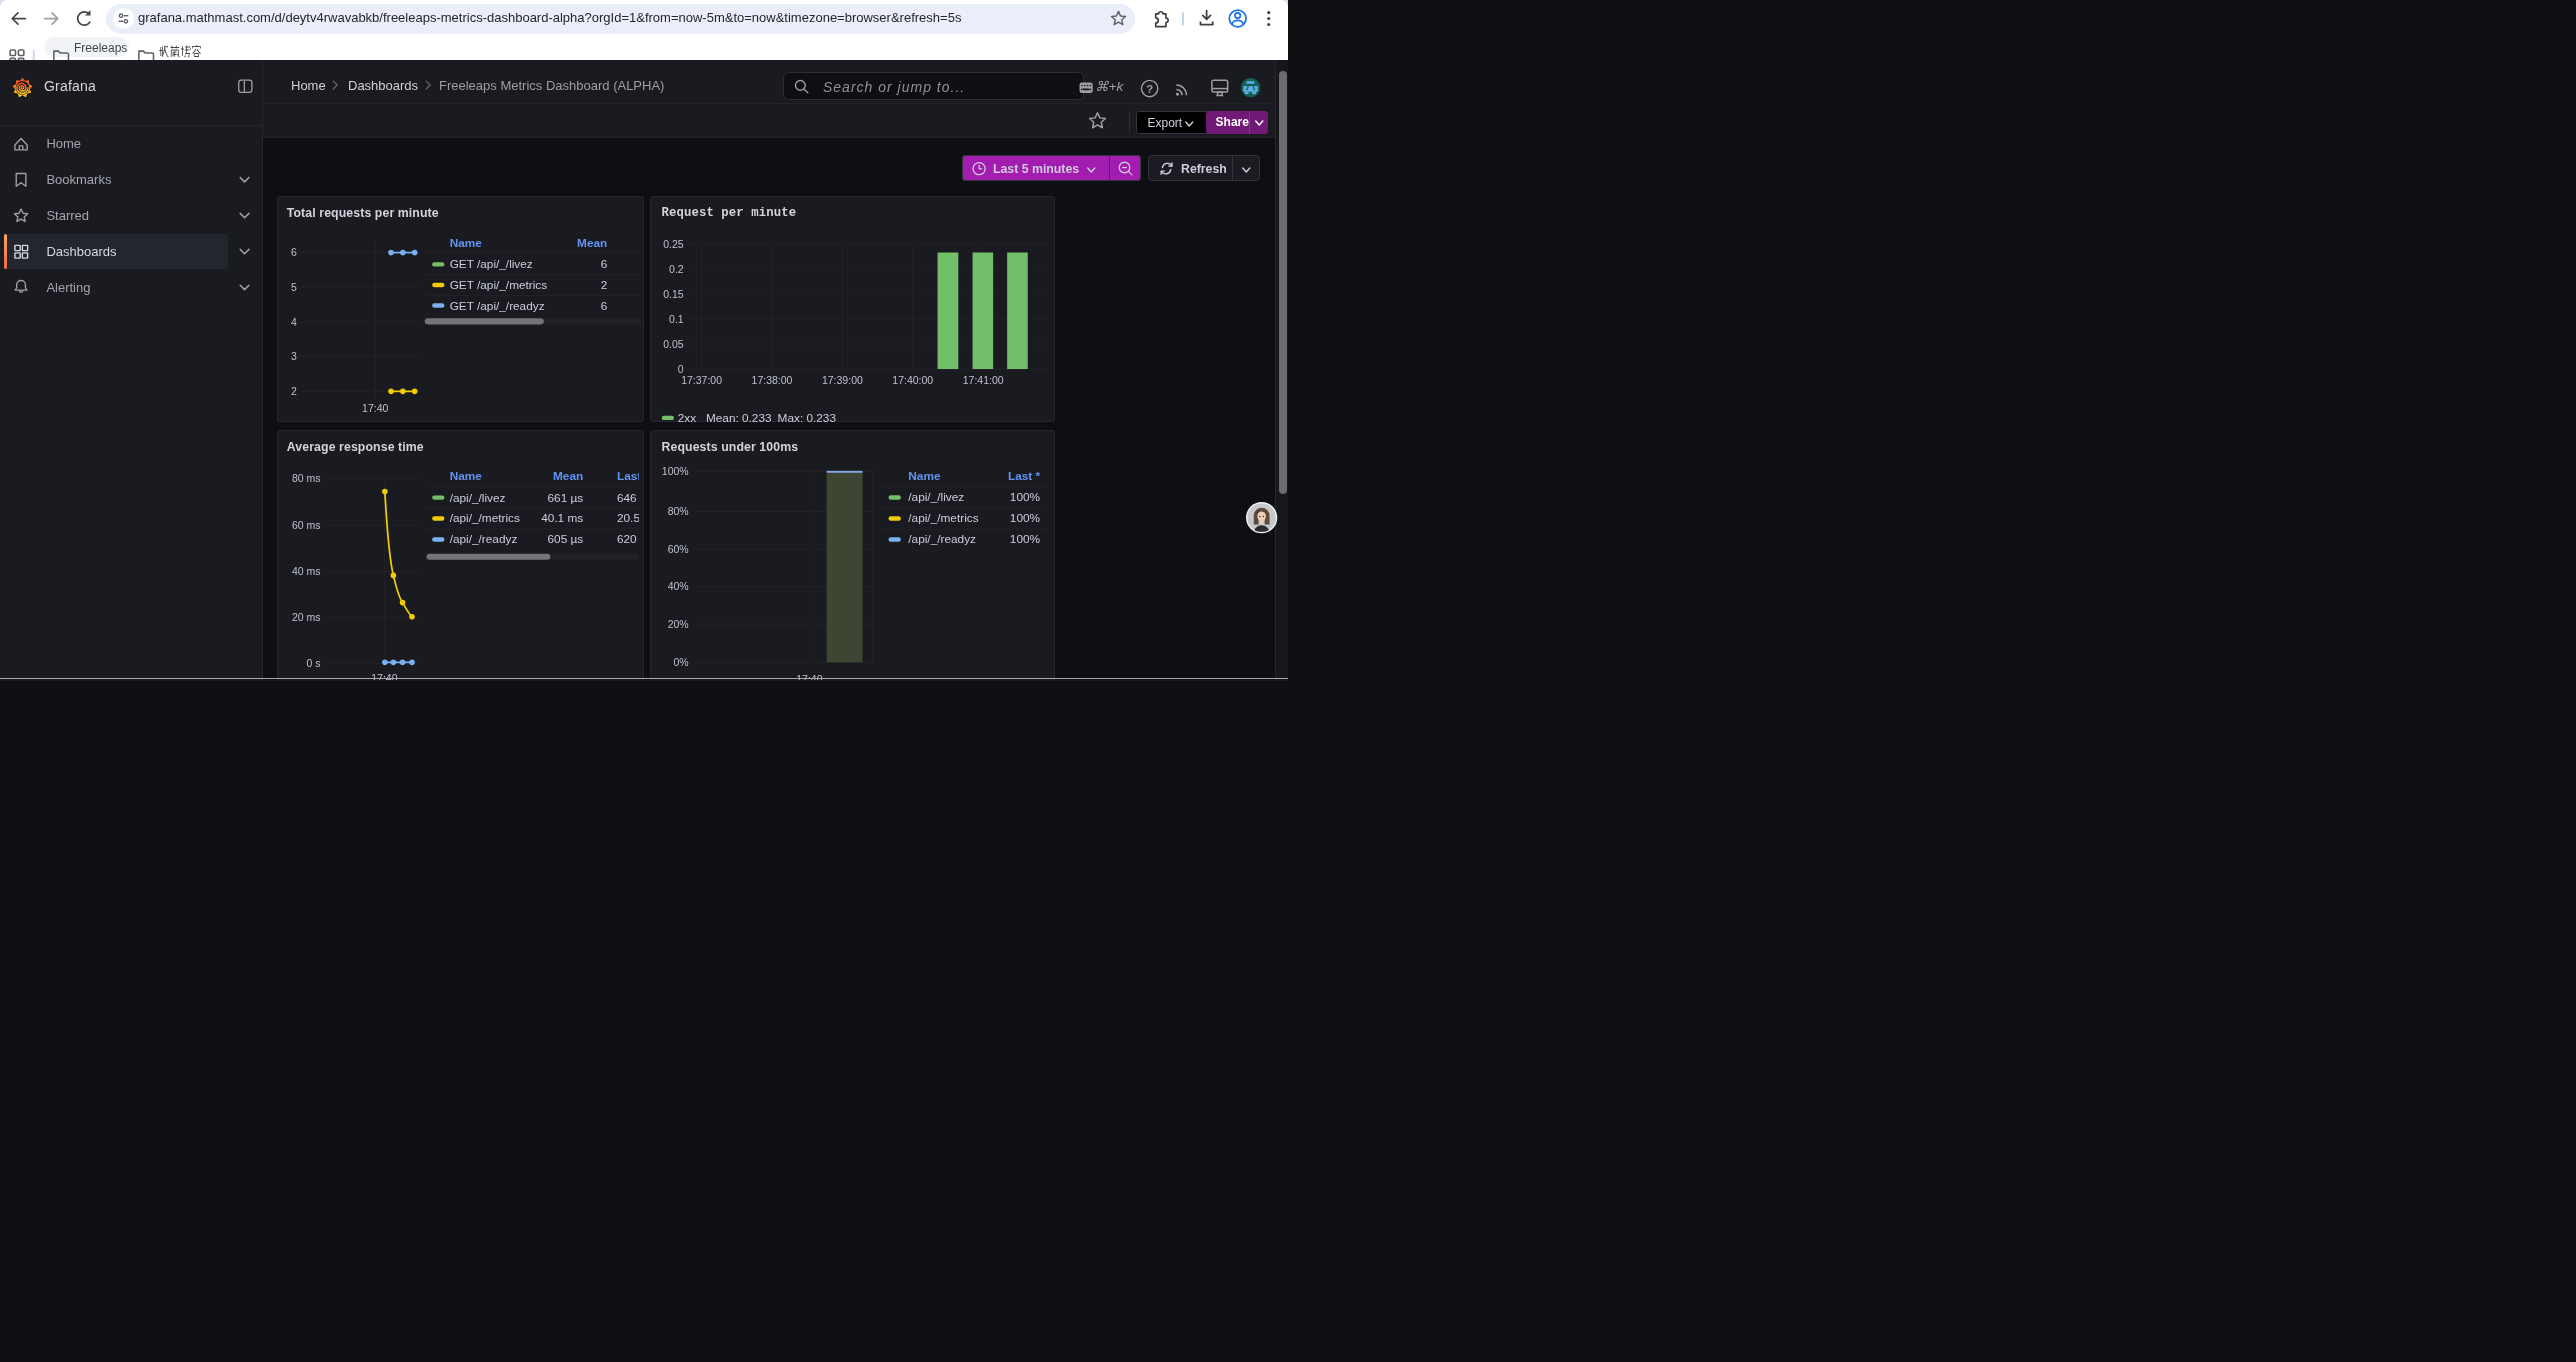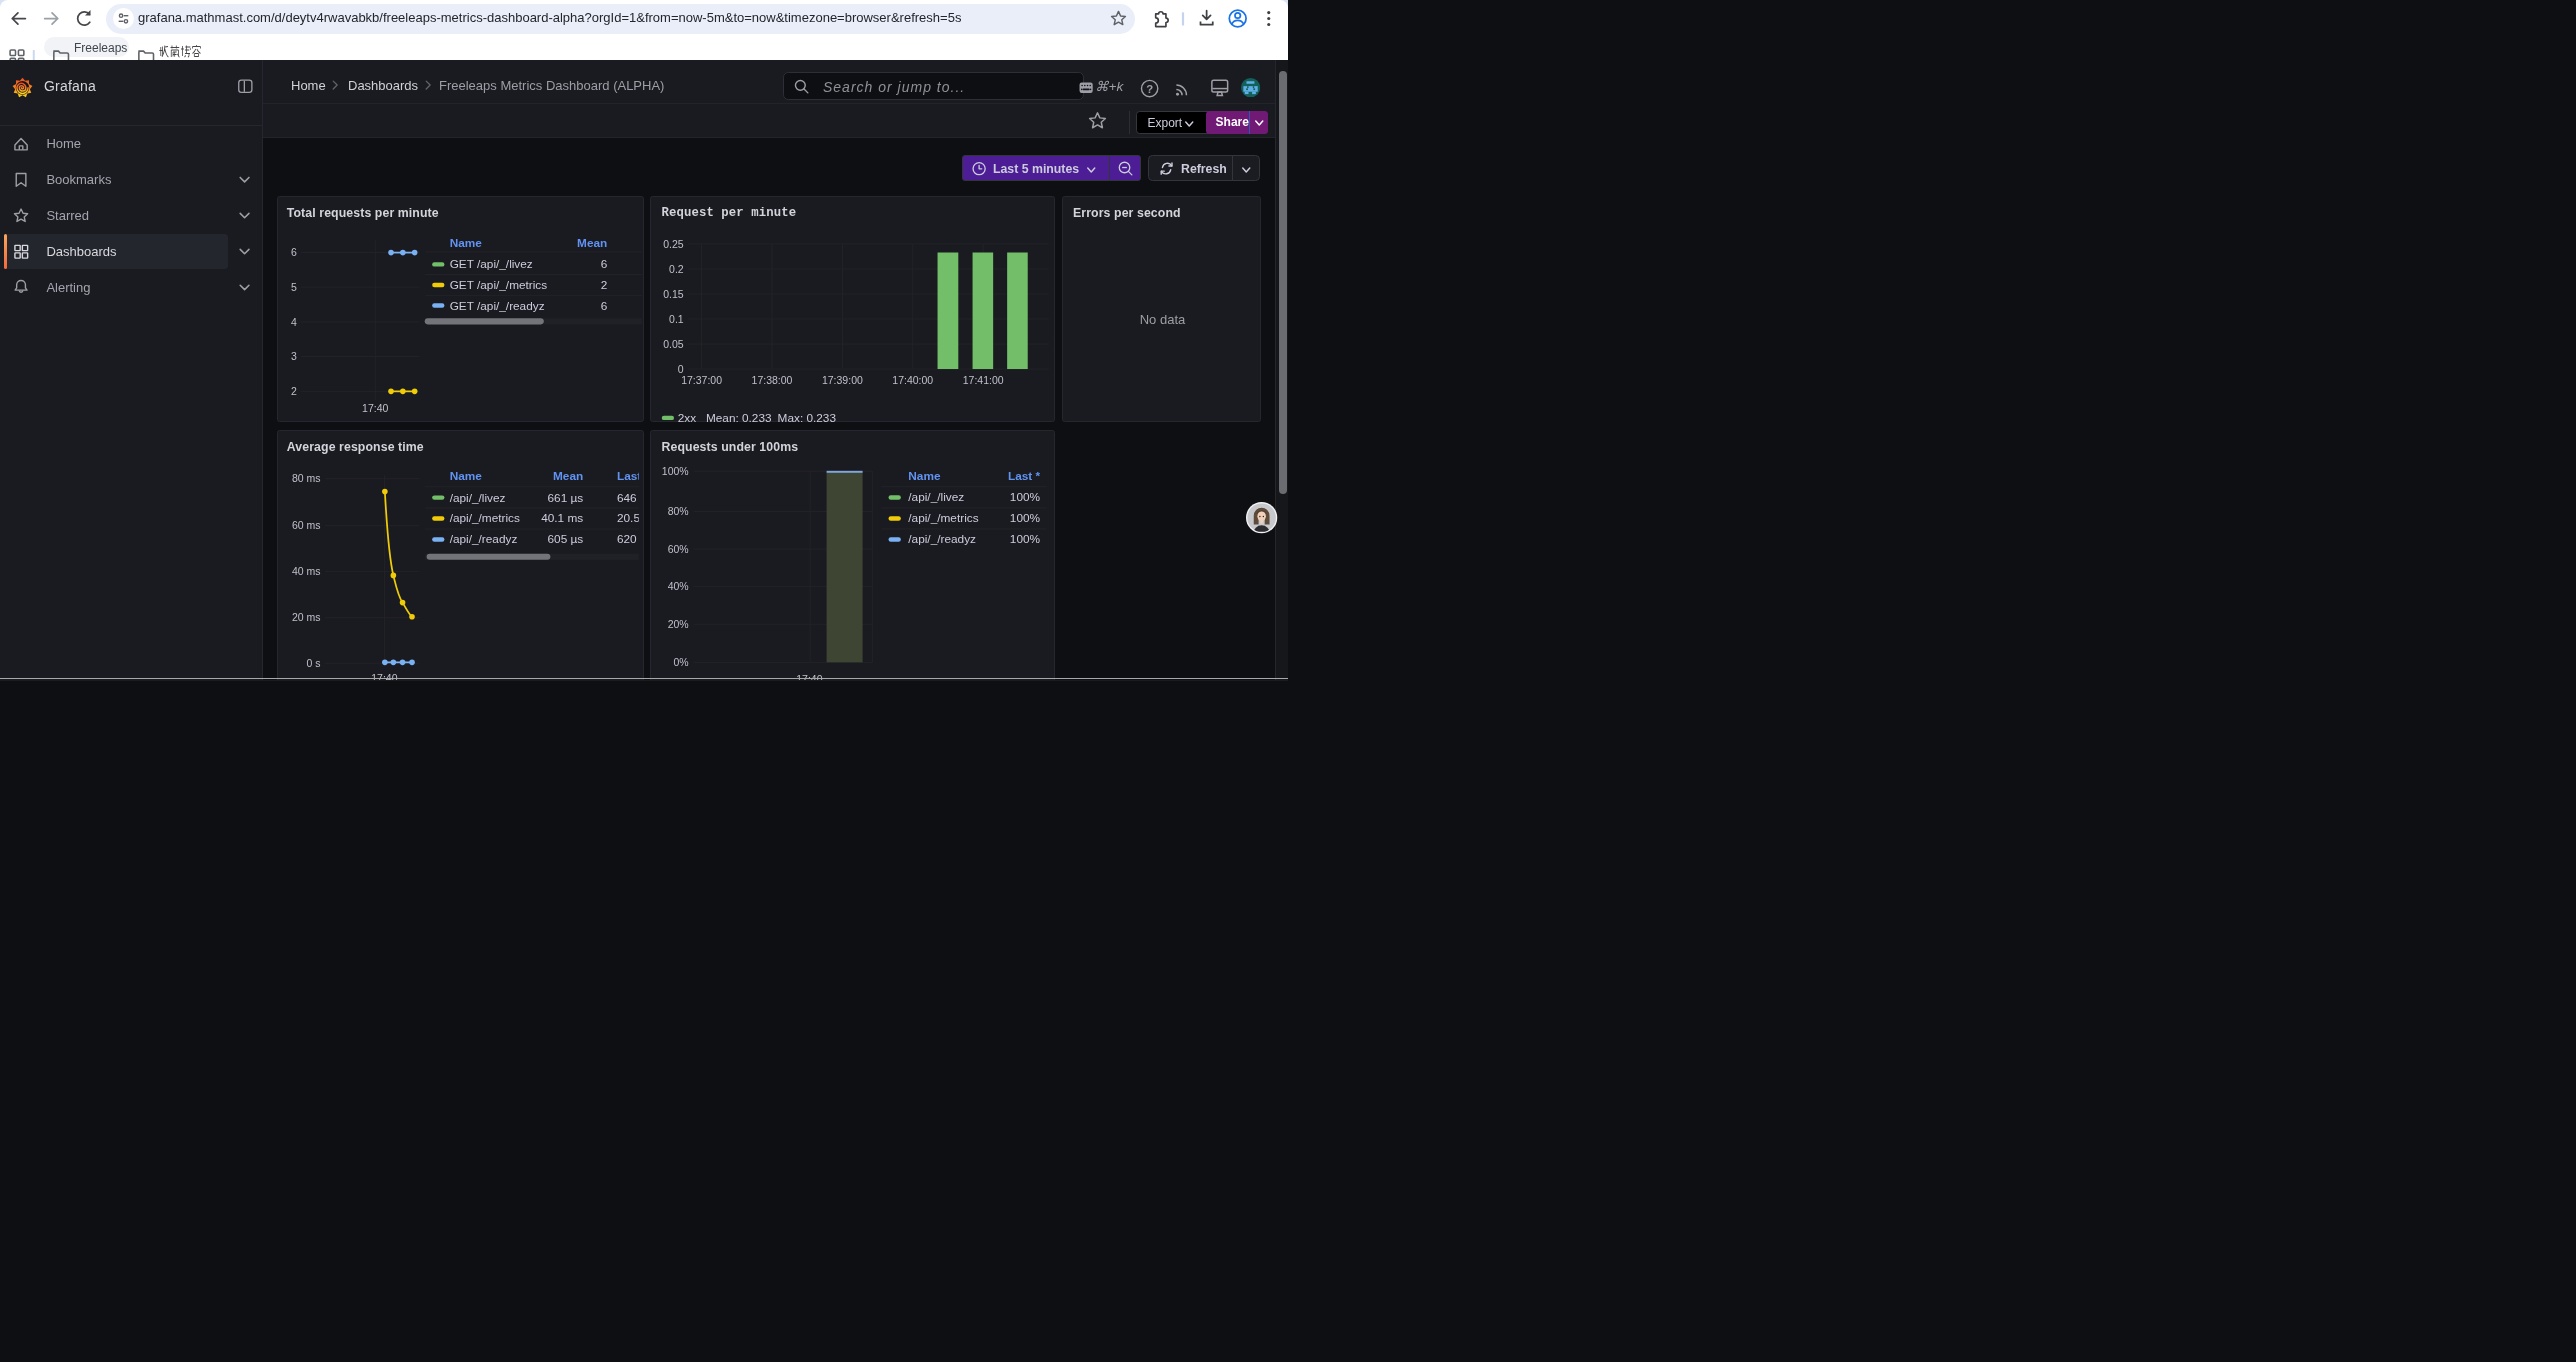--- a/index.html
+++ b/index.html
@@ -285,21 +285,21 @@
     <div class="abs" style="left:9.6px;top:4.4px;font-size:12px;font-weight:600;color:#ffffff;">Share</div>
     <div class="abs" style="left:43px;top:0;width:0.9px;height:23px;background:#2c57b8"></div>
     <svg class="abs" width="10.5" height="10.5" style="left:48px;top:7px" viewBox="0 0 12 12">
         <path d="M2 3.5 L6 8 L10 3.5" fill="none" stroke="#ffffff" stroke-width="1.7" stroke-linecap="round" stroke-linejoin="round"></path>
       </svg>
   </div>
 </div>
 
 <div id="canvas" class="abs">
 
-  <div class="abs" style="left:699px;top:16px;width:179px;height:26px;background:#4c1d95;border:0.9px solid #34353b;border-radius:3px;">
+  <div class="abs" style="left:699px;top:16px;width:179px;height:26px;background:#a21caf;border:0.9px solid #34353b;border-radius:3px;">
     <svg class="abs" width="16" height="16" style="left:8.8px;top:5.3px" viewBox="0 0 18 18">
       <circle cx="8" cy="8.6" r="6.8" fill="none" stroke="#ccccdc" stroke-width="1.5"></circle>
       <path d="M8 5 v3.8 h3" fill="none" stroke="#ccccdc" stroke-width="1.5" stroke-linecap="round" stroke-linejoin="round"></path>
     </svg>
     <div class="abs" style="left:30px;top:5.7px;font-size:12.3px;font-weight:600;color:#ccccdc;">Last 5 minutes</div>
     <svg class="abs" width="10.5" height="10.5" style="left:123px;top:8.8px" viewBox="0 0 12 12">
         <path d="M2 3.5 L6 8 L10 3.5" fill="none" stroke="#ccccdc" stroke-width="1.7" stroke-linecap="round" stroke-linejoin="round"></path>
       </svg>
     <div class="abs" style="left:146px;top:0;width:0.9px;height:24.6px;background:#34353b"></div>
     <svg class="abs" width="17.5" height="17.5" style="left:154px;top:4px" viewBox="0 0 20 20">
@@ -394,24 +394,20 @@
         <rect x="327" y="63.4" width="23.69999999999999" height="133.1" fill="#73BF69"></rect>
         <rect x="367" y="63.4" width="23.5" height="133.1" fill="#73BF69"></rect>
         <rect x="406.5" y="63.4" width="23.5" height="133.1" fill="#73BF69"></rect>
         <rect x="12" y="249.8" width="14" height="5" rx="2.5" fill="#73BF69"></rect>
         <text x="30.3" y="257" font-size="13.5" fill="#ccccdc" text-anchor="start">2xx</text>
         <text x="62.5" y="257" font-size="13.5" fill="#ccccdc" text-anchor="start">Mean: 0.233</text>
         <text x="144.3" y="257" font-size="13.5" fill="#ccccdc" text-anchor="start">Max: 0.233</text>
       </svg>
   </div>
 
-  <div class="panel" style="left:799px;top:57px;width:199px;height:226px;">
-    <div class="ptitle" style="left:10px;top:8.8px;">Errors per second</div>
-    <div class="abs" style="left:0;top:115px;width:199px;text-align:center;font-size:13px;color:#9d9ea5;">No data</div>
-  </div>
 
   <div class="panel" style="left:14px;top:291px;width:367px;height:263px;">
     <div class="ptitle" style="left:8.8px;top:8.8px;">Average response time</div>
     <svg class="abs" width="367" height="263" style="left:0;top:0" id="p4" viewBox="0 0 419 300">
         <line x1="53.5" y1="54.3" x2="161.5" y2="54.3" stroke="#232429" stroke-width="1"></line>
         <text x="48.6" y="58.5" font-size="12" fill="#bfc0cb" text-anchor="end">80 ms</text>
         <line x1="53.5" y1="108" x2="161.5" y2="108" stroke="#232429" stroke-width="1"></line>
         <text x="48.6" y="112.2" font-size="12" fill="#bfc0cb" text-anchor="end">60 ms</text>
         <line x1="53.5" y1="160.5" x2="161.5" y2="160.5" stroke="#232429" stroke-width="1"></line>
         <text x="48.6" y="164.7" font-size="12" fill="#bfc0cb" text-anchor="end">40 ms</text>

